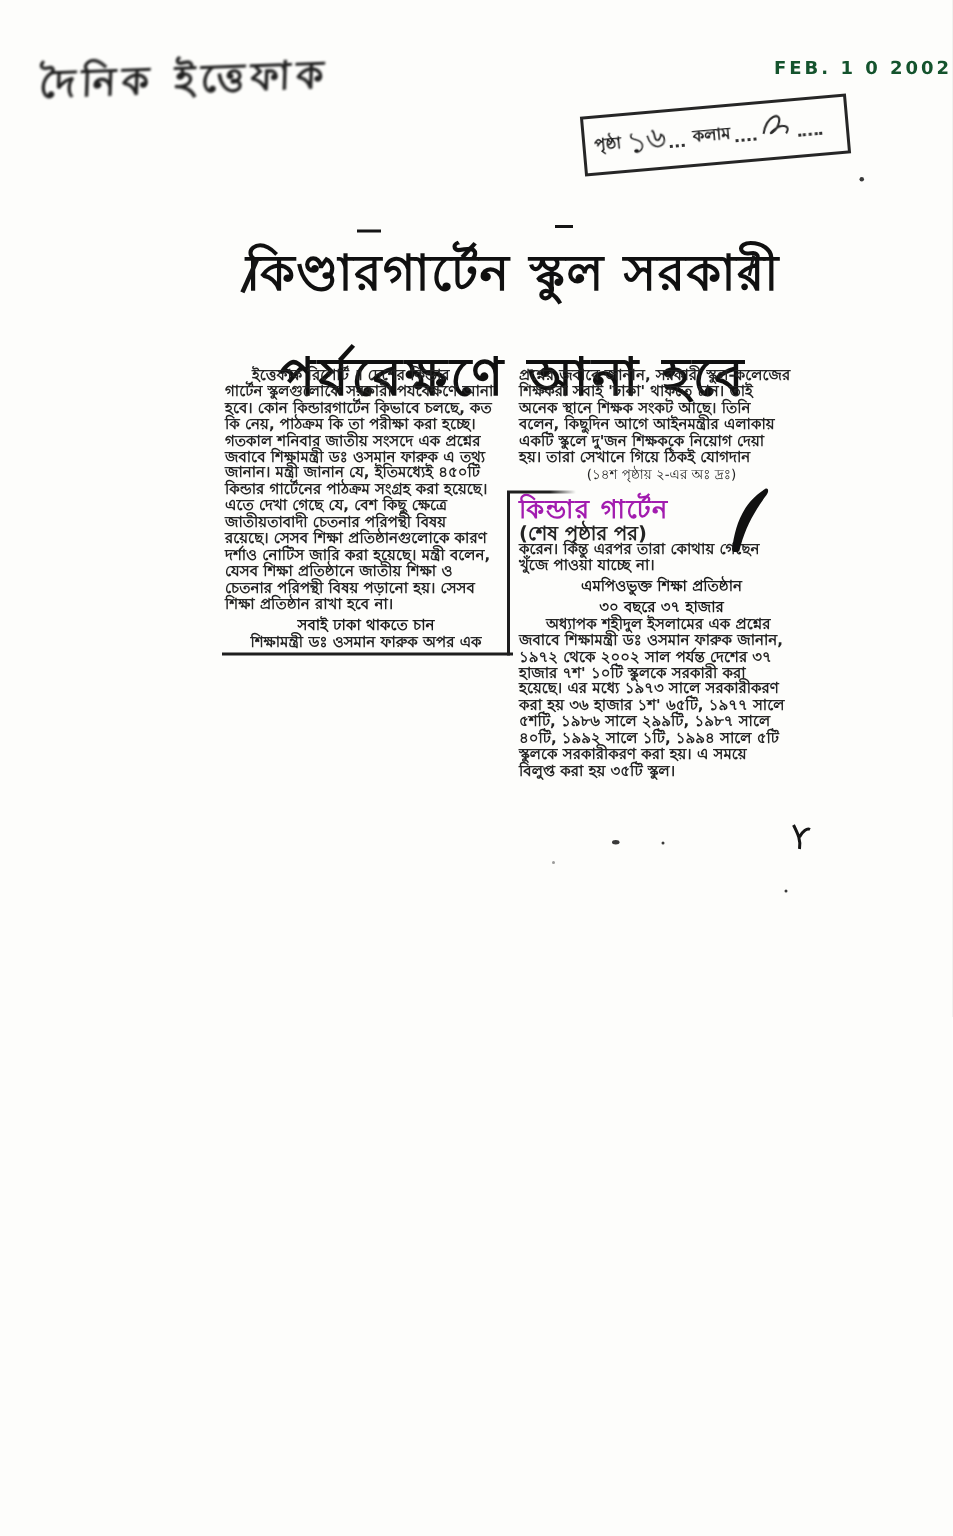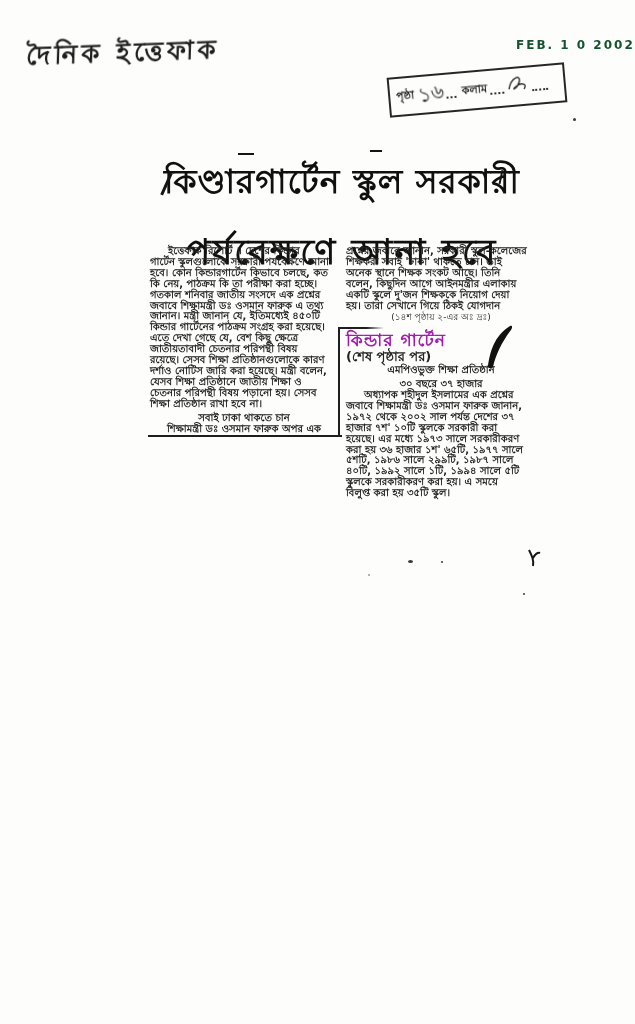--- a/index.html
+++ b/index.html
@@ -129,20 +129,22 @@
 অনেক স্থানে শিক্ষক সংকট আছে। তিনি
 বলেন, কিছুদিন আগে আইনমন্ত্রীর এলাকায়
 একটি স্কুলে দু'জন শিক্ষককে নিয়োগ দেয়া
 হয়। তারা সেখানে গিয়ে ঠিকই যোগদান</div>
       <div class="jumpref">(১৪শ পৃষ্ঠায় ২-এর অঃ দ্রঃ)</div>
     </div>
 
     <div class="cont">
       <div class="cont-heading">কিন্ডার গার্টেন</div>
       <div class="cont-sub">(শেষ পৃষ্ঠার পর)</div>
+      <div class="bodytext">করেন। কিন্তু এরপর তারা কোথায় গেছেন
+খুঁজে পাওয়া যাচ্ছে না।</div>
       <div class="subhead">এমপিওভুক্ত শিক্ষা প্রতিষ্ঠান</div>
       <div class="subhead">৩০ বছরে ৩৭ হাজার</div>
       <div class="bodytext indent">অধ্যাপক শহীদুল ইসলামের এক প্রশ্নের
 জবাবে শিক্ষামন্ত্রী ডঃ ওসমান ফারুক জানান,
 ১৯৭২ থেকে ২০০২ সাল পর্যন্ত দেশের ৩৭
 হাজার ৭শ' ১০টি স্কুলকে সরকারী করা
 হয়েছে। এর মধ্যে ১৯৭৩ সালে সরকারীকরণ
 করা হয় ৩৬ হাজার ১শ' ৬৫টি, ১৯৭৭ সালে
 ৫শটি, ১৯৮৬ সালে ২৯৯টি, ১৯৮৭ সালে
 ৪০টি, ১৯৯২ সালে ১টি, ১৯৯৪ সালে ৫টি

